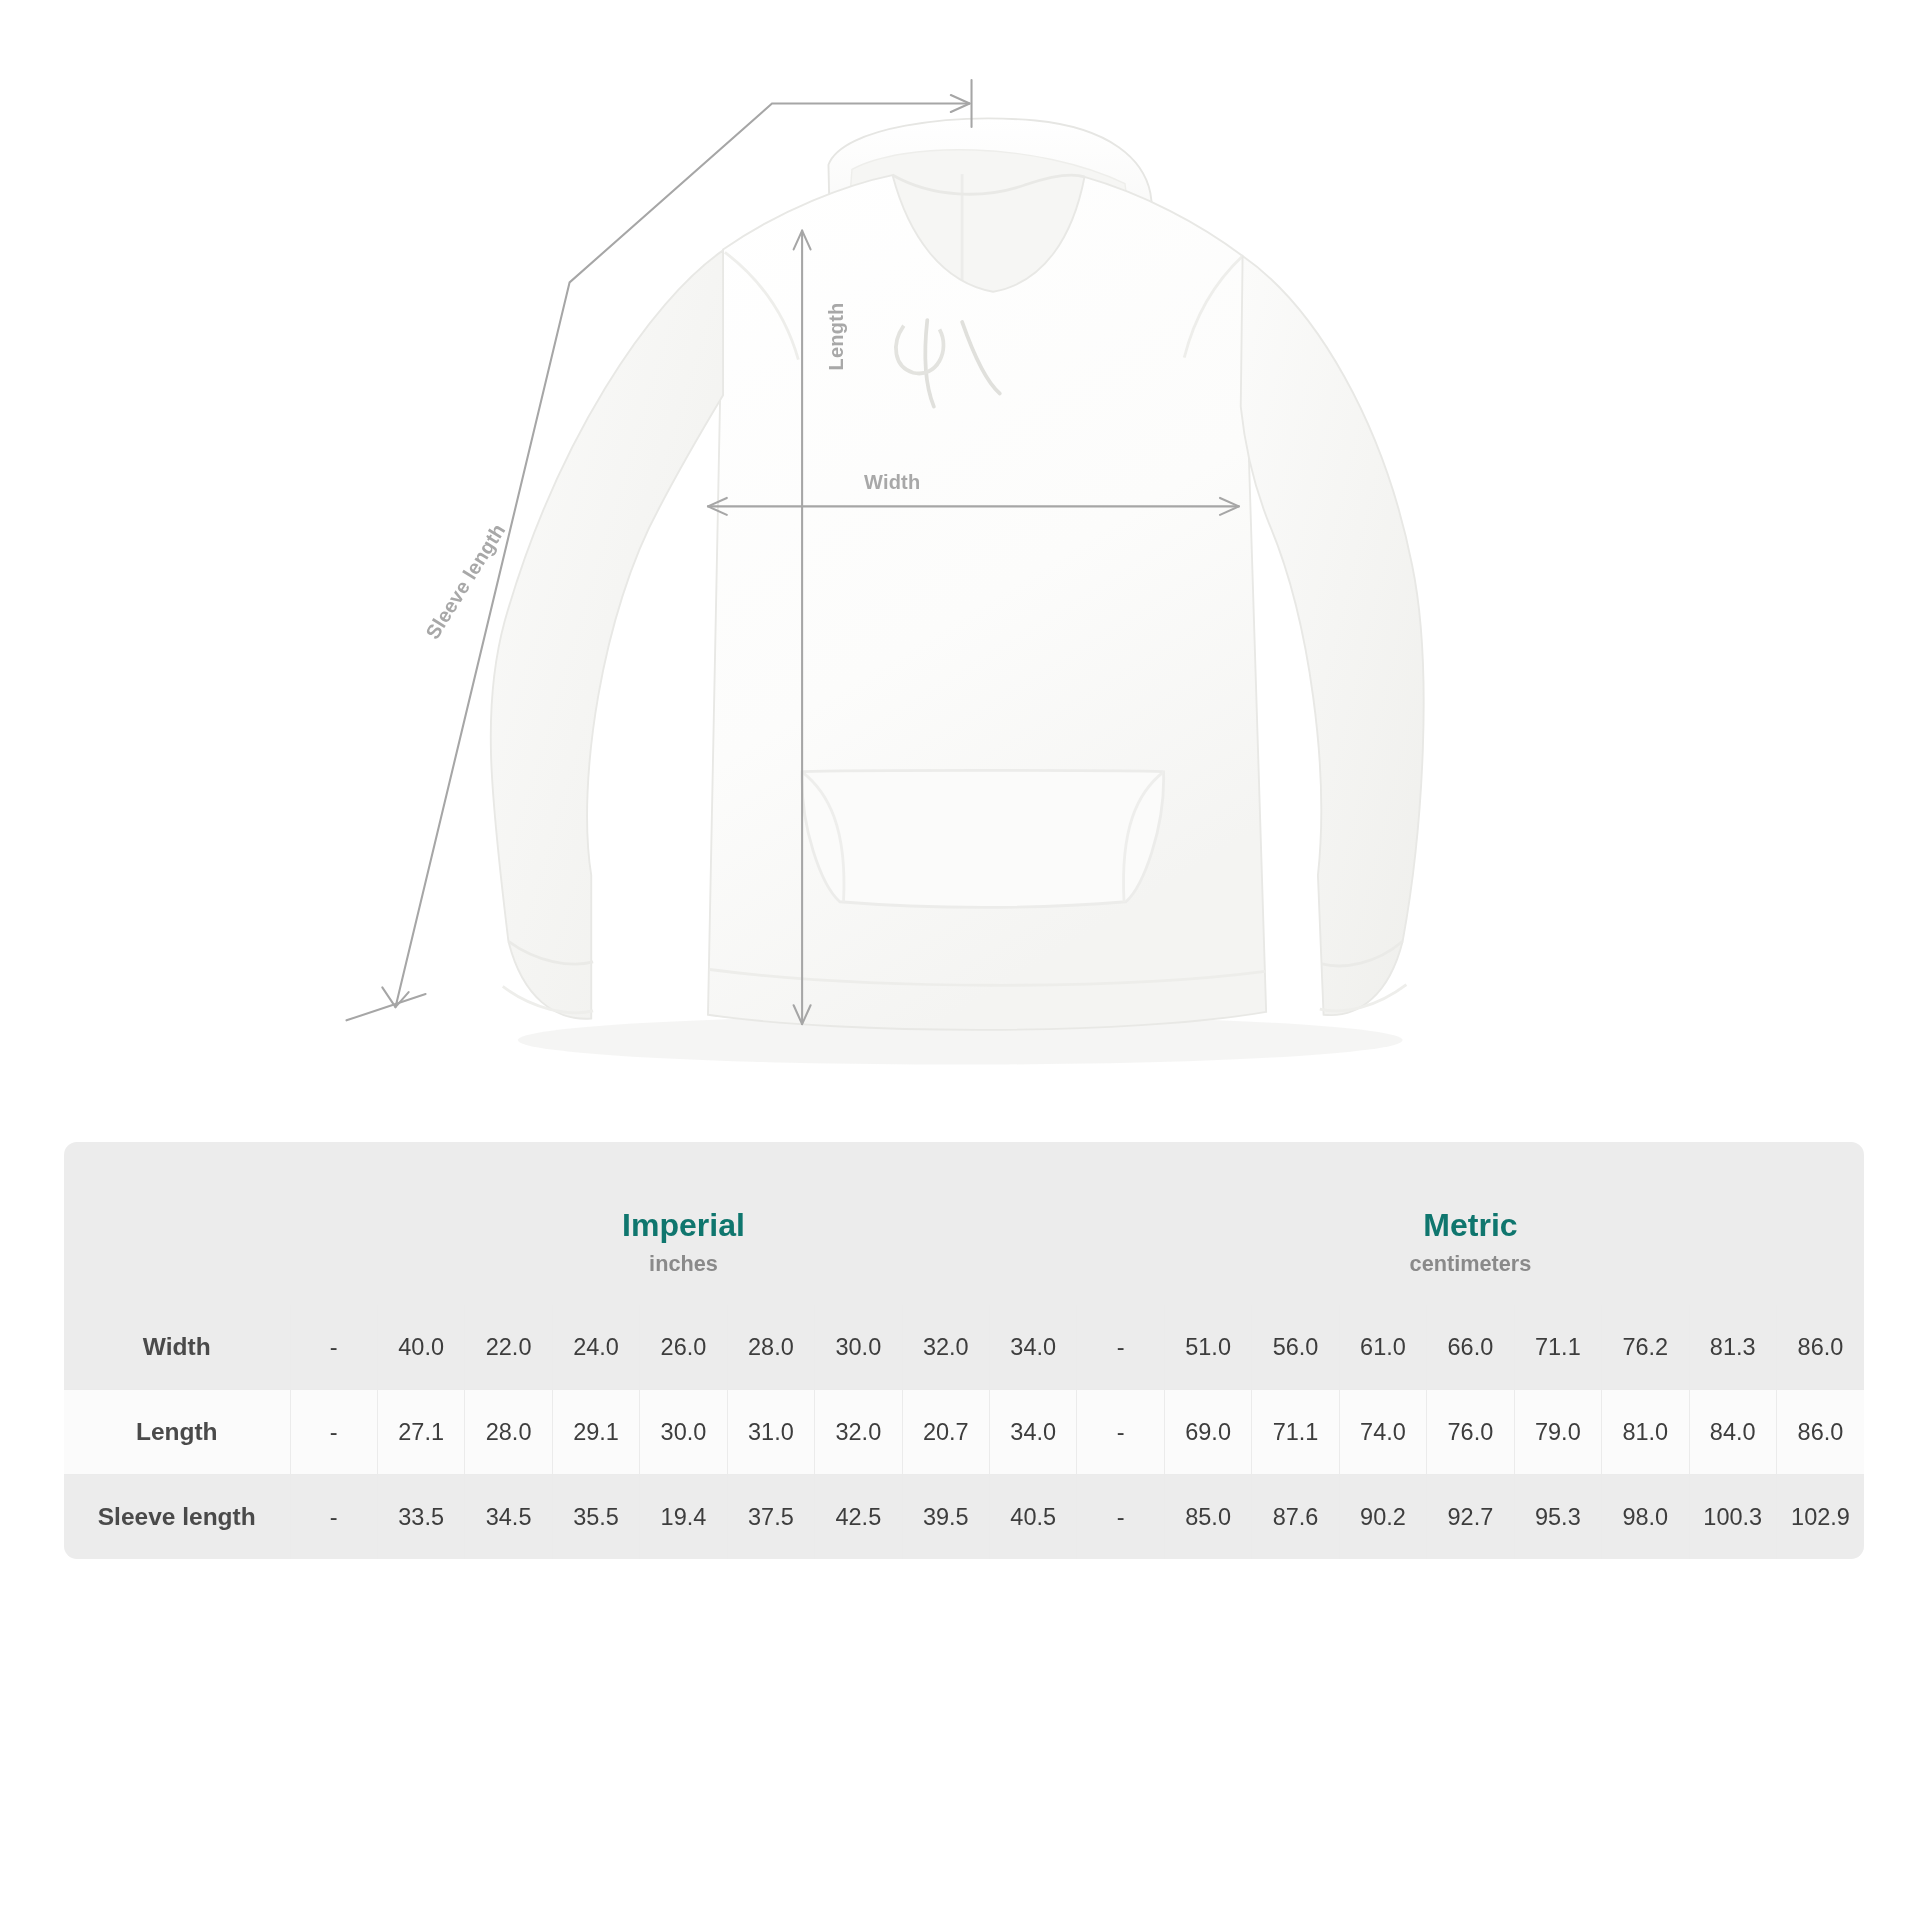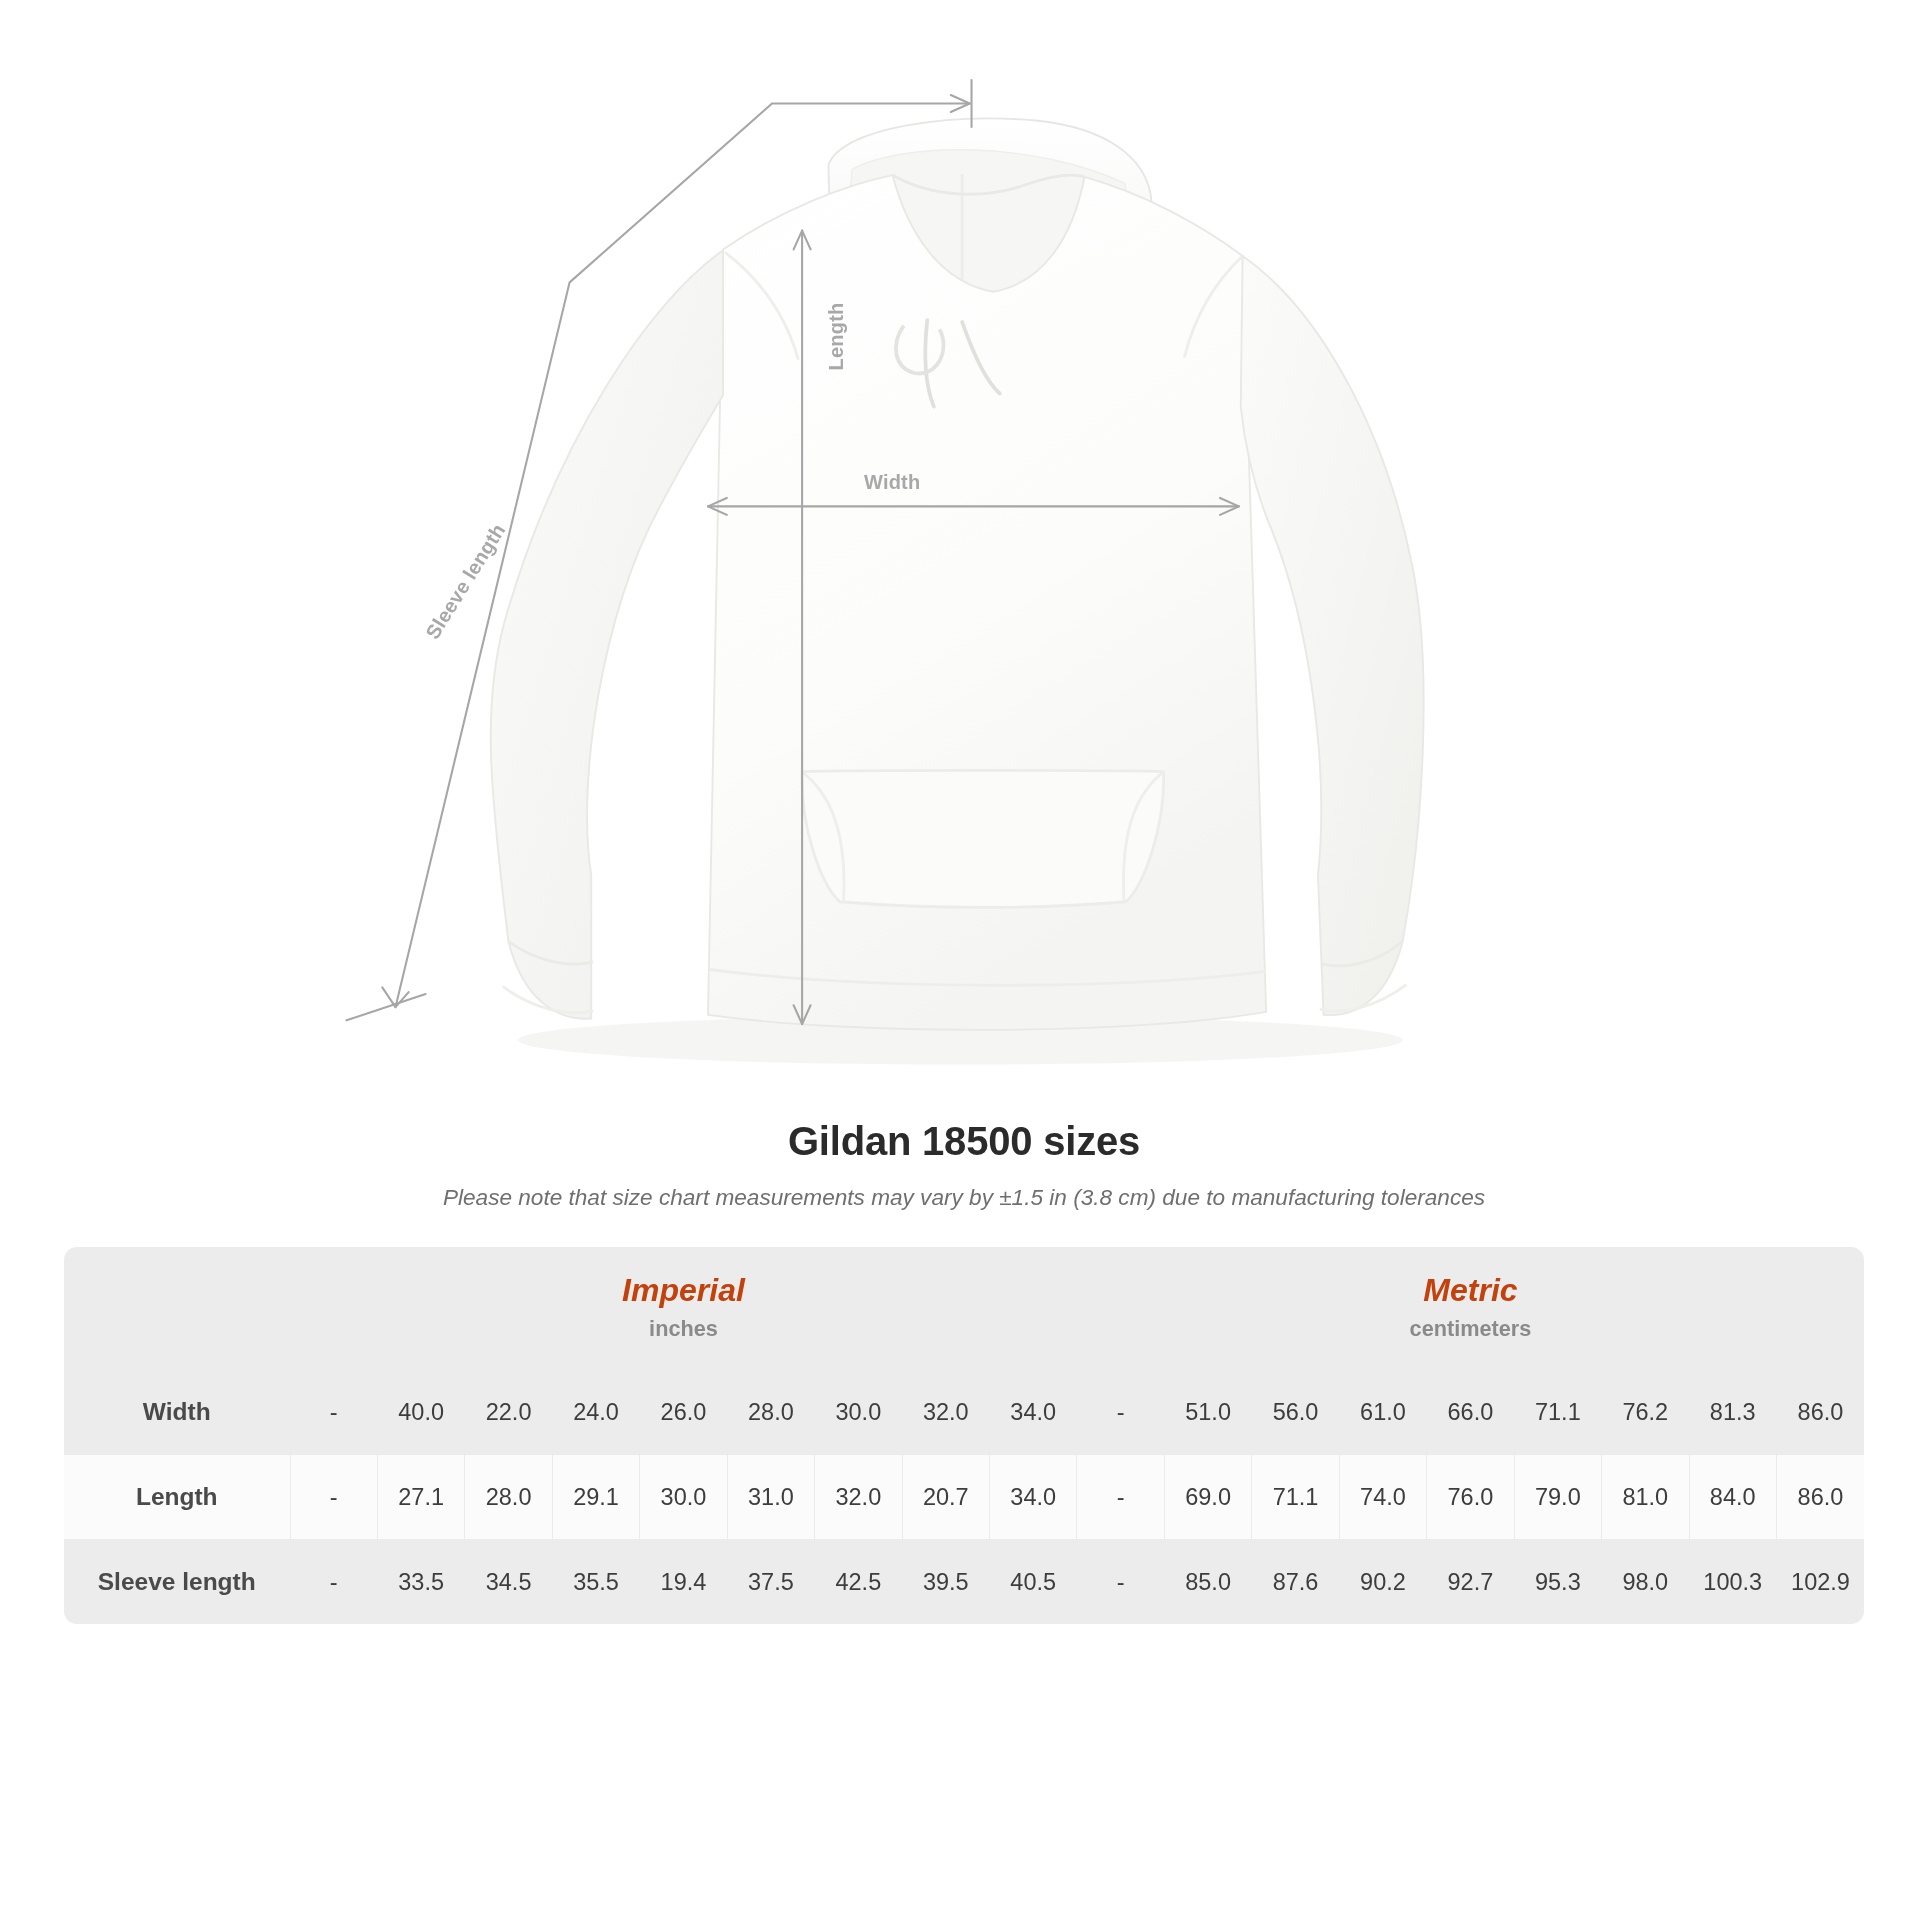--- a/index.html
+++ b/index.html
@@ -73,23 +73,23 @@
     color: #3d3d3d;
   }
   .unit-row th {
     background: #ececec;
     padding: 24.5px 0 28px 0;
     border: none;
   }
   .unit-name {
     font-size: 32px;
     font-weight: bold;
-    font-style: italic;
-    color: #c2410c;
+    color: #0f766e;
     display: block;
+    margin-top: 40px;
   }
   .unit-sub {
     font-size: 21.7px;
     color: #8a8a8a;
     display: block;
     margin-top: 7.5px;
   }
   .hdr-row th {
     background: #fbfbfb;
     font-weight: bold;
@@ -209,24 +209,20 @@
         <path d="M1032 85 L1032 135"></path>
         <path d="M368 1084 L452 1056"></path>
       </g>
     </svg>
 
     <span class="dim-label label-length">Length</span>
     <span class="dim-label label-width">Width</span>
     <span class="dim-label label-sleeve">Sleeve length</span>
   </div>
 
-  <div class="title-block">
-    <div class="chart-title">Gildan 18500 sizes</div>
-    <div class="chart-note">Please note that size chart measurements may vary by ±1.5 in (3.8 cm) due to manufacturing tolerances</div>
-  </div>
 
   <div class="table-wrap">
     <table class="size-table">
       <colgroup>
         <col class="c-rowhead">
         <col span="18">
       </colgroup>
       <thead>
         <tr class="unit-row">
           <th></th>

